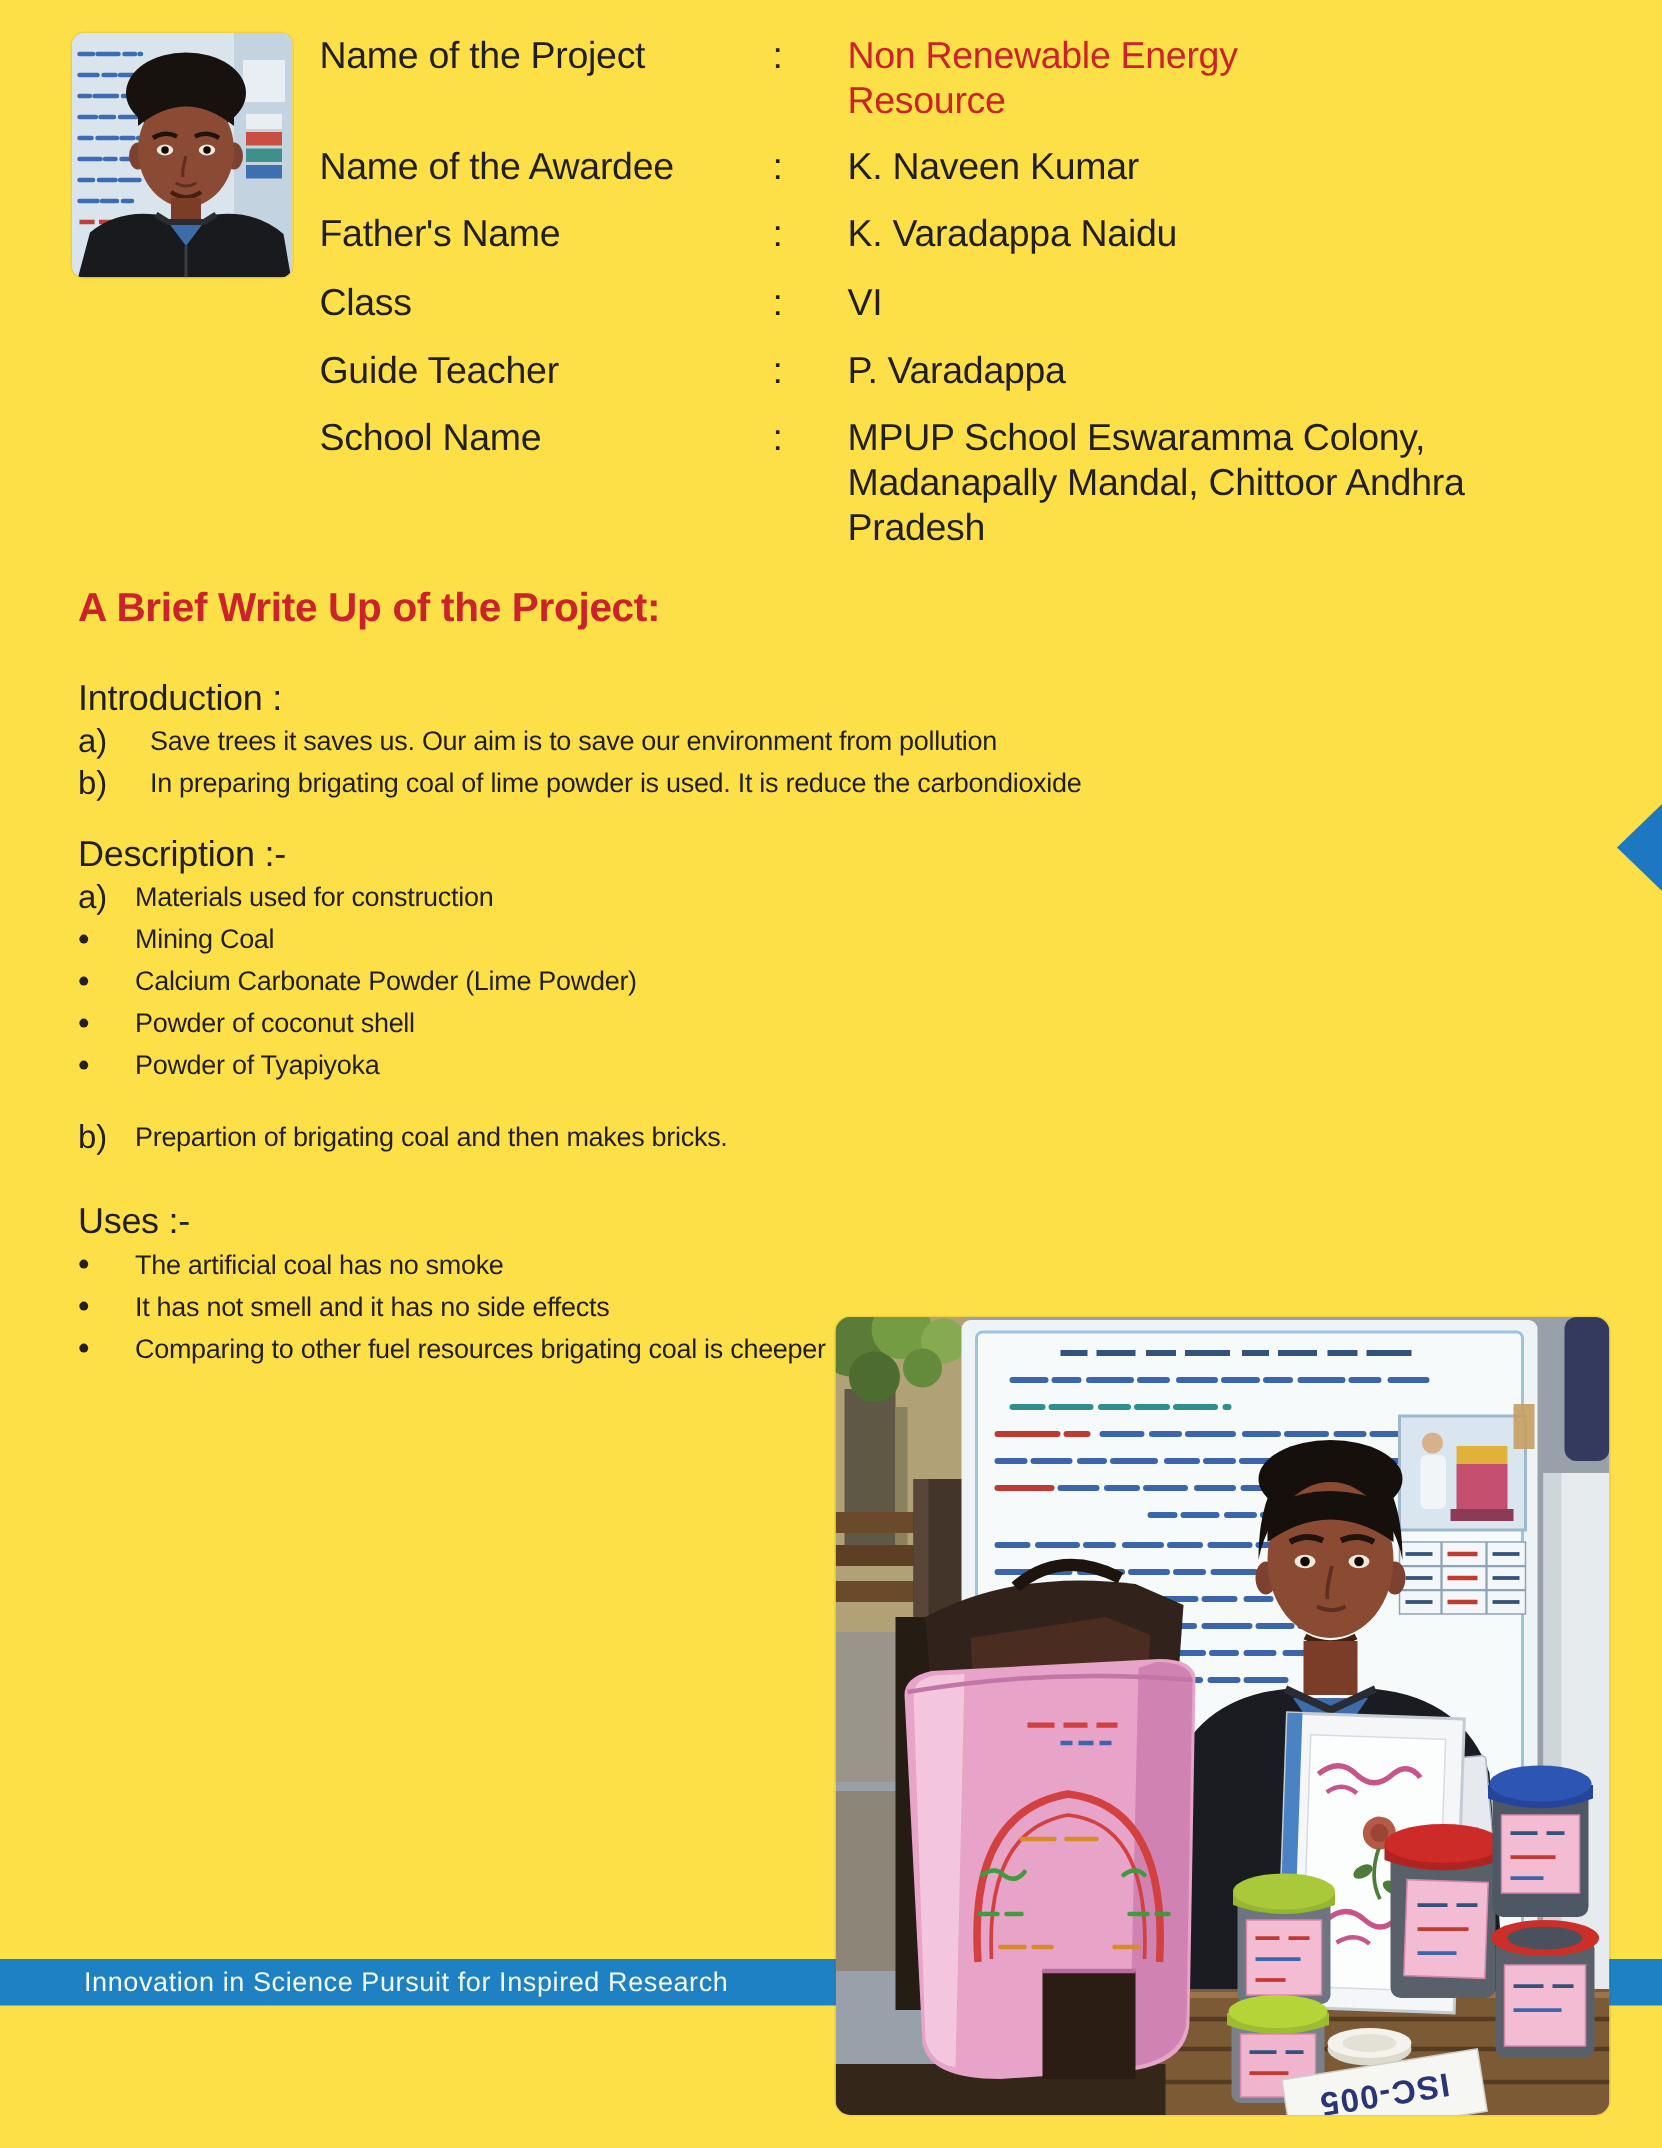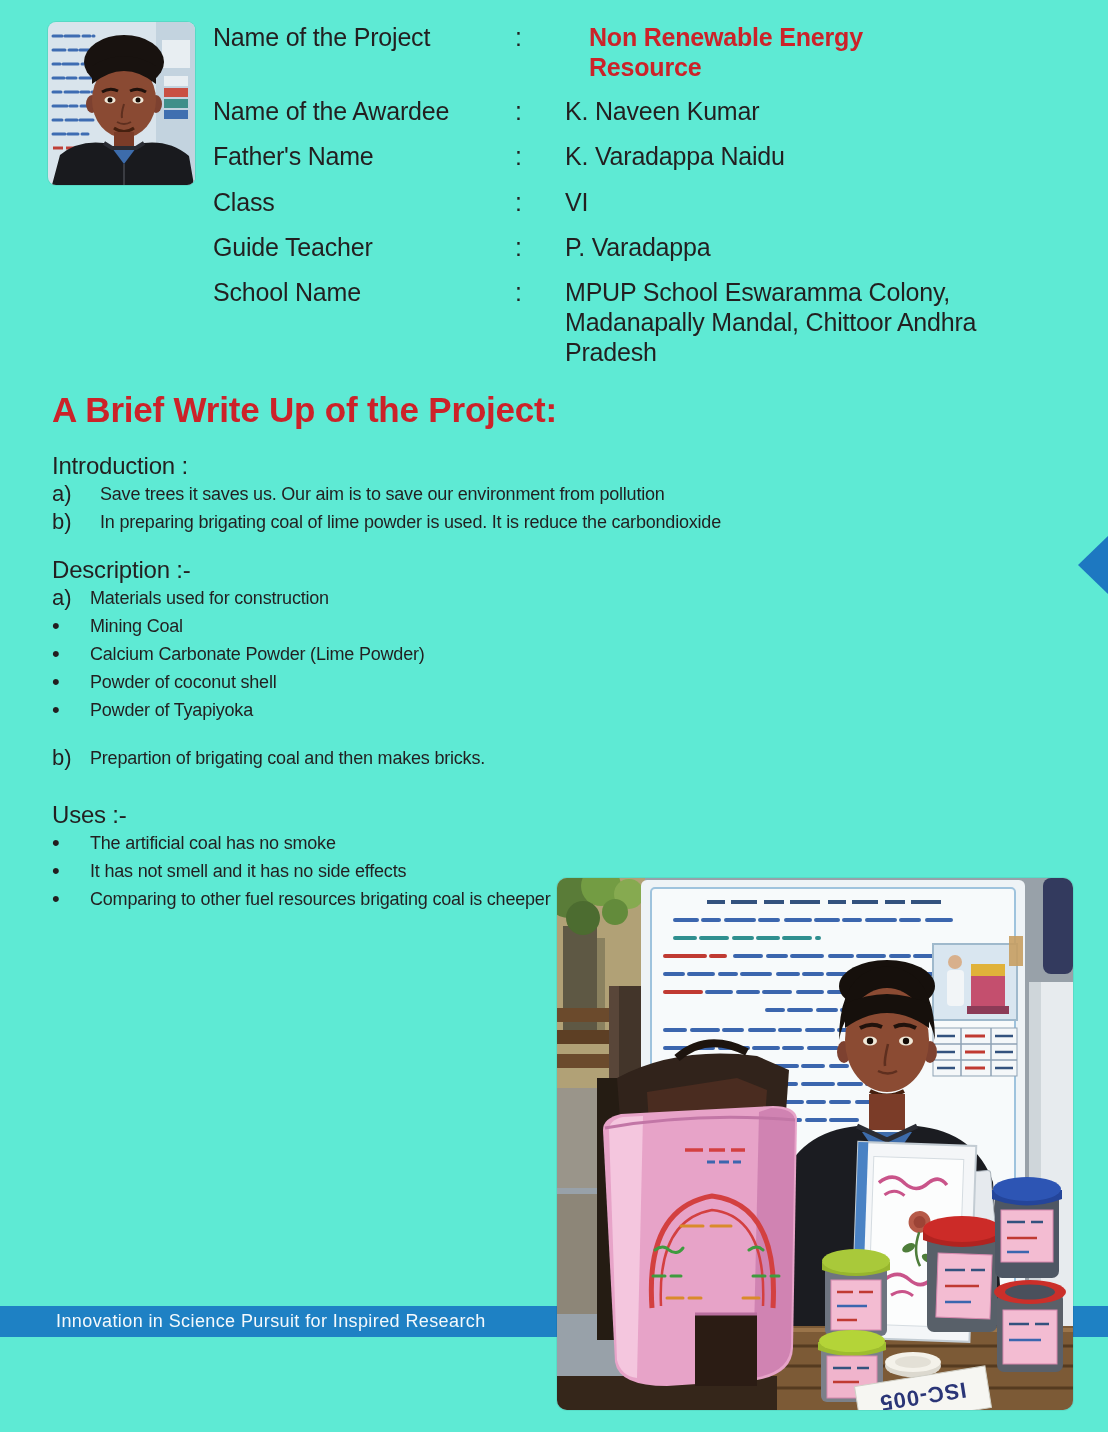--- a/index.html
+++ b/index.html
@@ -1,29 +1,29 @@
 <!DOCTYPE html>
 <html><head>
 <meta charset="utf-8">
 <style>
   html,body{margin:0;padding:0;background:#ffffff;}
   body{width:1108px;height:1432px;position:relative;font-family:"Liberation Sans",sans-serif;color:#231f20;overflow:hidden;}
-  .page{position:absolute;inset:0;background:#5eead4;}
+  .page{position:absolute;inset:0;background:#fde047;}
 
   
   .photo-portrait{position:absolute;left:48px;top:22px;width:147px;height:163px;border-radius:8px;overflow:hidden;box-shadow:0 0 0 1px rgba(0,0,0,.07);}
   .info-row{position:absolute;left:213px;display:flex;align-items:flex-start;}
   .info-label{width:302px;font-size:25px;line-height:30px;letter-spacing:-0.2px;}
   .info-sep{width:50px;font-size:25px;line-height:30px;}
   .info-value{font-size:25px;line-height:30px;letter-spacing:-0.2px;width:480px;}
-  .row-project .info-value{color:#cc2229;font-weight:bold;width:340px;margin-left:24px;}
+  .row-project .info-value{color:#cc2229;font-weight:normal;width:340px;}
   .row-school .info-value{width:420px;}
 
   
-  .writeup-heading{position:absolute;left:52px;top:390px;font-size:35px;font-weight:bold;color:#cc2229;letter-spacing:-0.2px;}
+  .writeup-heading{position:absolute;left:52px;top:390px;font-size:27px;font-weight:bold;color:#cc2229;letter-spacing:-0.2px;}
   .section{position:absolute;left:52px;width:1010px;}
   .sec-title{font-size:24px;font-weight:normal;line-height:28px;letter-spacing:-0.2px;}
   .item{display:flex;line-height:28px;}
   .item .marker{flex:0 0 38px;font-size:22px;}
   .intro .item .marker{flex:0 0 48px;}
   .item .txt{font-size:18px;letter-spacing:-0.2px;white-space:nowrap;}
   .uses .item .txt.wrap{white-space:normal;max-width:478px;}
   .extra-item{margin-top:20px;}
 
   

